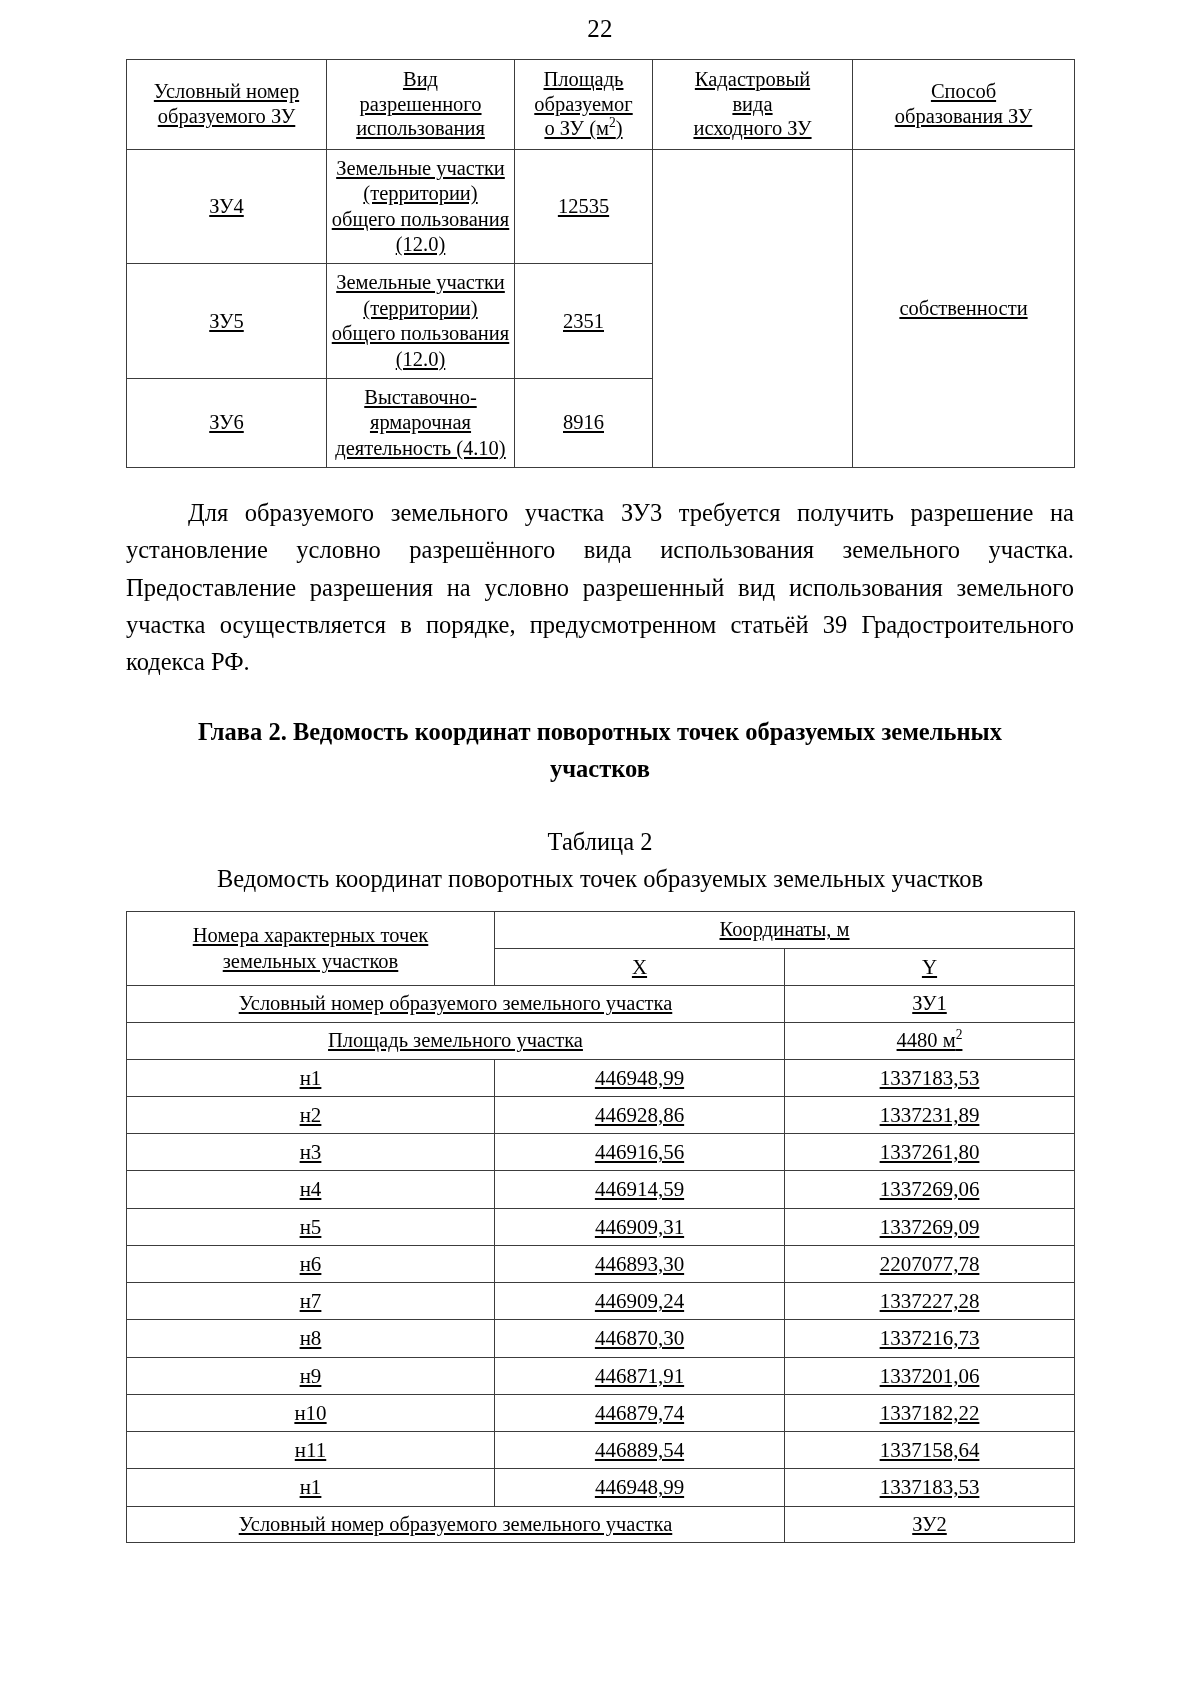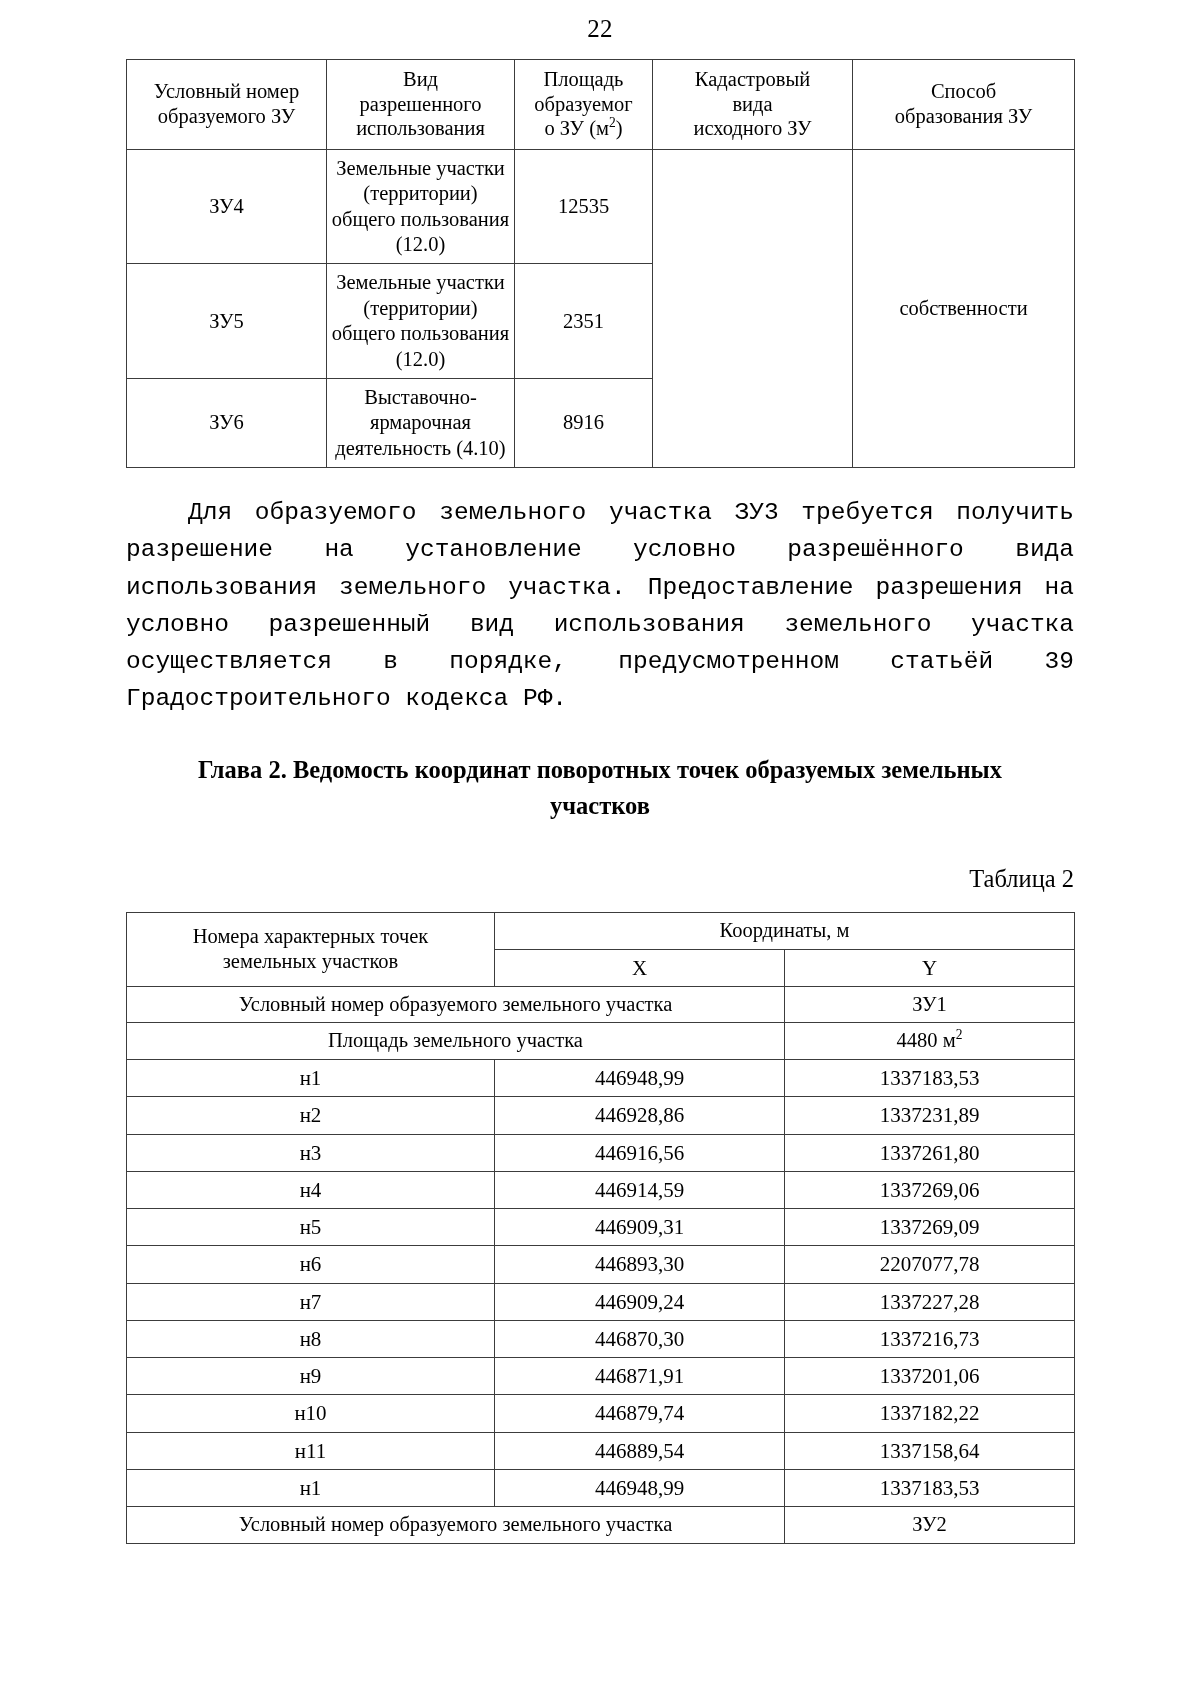--- a/index.html
+++ b/index.html
@@ -29,20 +29,21 @@
     padding-bottom: 18px;
     letter-spacing: 0.2px;
   }
 
   
   table.doc-table {
     border-collapse: collapse;
     table-layout: fixed;
     font-size: 20px;
     line-height: 1.18;
+    text-decoration: underline;
   }
   table.doc-table td,
   table.doc-table th {
     border: 1.3px solid #3c3c3c;
     padding: 3px 4px;
     vertical-align: middle;
     text-align: center;
     font-weight: normal;
   }
 
@@ -78,42 +79,41 @@
 
   
   .body-text {
     width: 948px;
     margin: 26px auto 0 auto;
     font-size: 24.5px;
     line-height: 1.52;
     text-align: justify;
     text-indent: 62px;
     hyphens: none;
-    font-family: Liberation Mono, monospace;
   }
 
   
   .chapter-heading {
     width: 880px;
     margin: 34px auto 0 auto;
     font-size: 24.5px;
     font-weight: bold;
     text-align: center;
     line-height: 1.5;
   }
 
   
   .caption-block {
     width: 948px;
     margin: 36px auto 0 auto;
     font-size: 24.5px;
     line-height: 1.5;
   }
   .caption-right {
-    text-align: right;
+    text-align: center;
   }
   .caption-center {
     text-align: center;
   }
 
   
   .table2-wrap {
     margin: 14px auto 0 auto;
     width: 948px;
   }
@@ -215,20 +215,21 @@
       </tbody>
     </table>
   </div>
 
   <p class="body-text">Для образуемого земельного участка ЗУ3 требуется получить разрешение на установление условно разрешённого вида использования земельного участка. Предоставление разрешения на условно разрешенный вид использования земельного участка осуществляется в порядке, предусмотренном статьёй 39 Градостроительного кодекса РФ.</p>
 
   <h2 class="chapter-heading">Глава 2. Ведомость координат поворотных точек образуемых земельных участков</h2>
 
   <div class="caption-block">
     <div class="caption-right">Таблица 2</div>
+    <div class="caption-center">Ведомость координат поворотных точек образуемых земельных участков</div>
   </div>
 
   <div class="table2-wrap">
     <table class="doc-table table2">
       <colgroup>
         <col class="t2-c1">
           <col class="t2-c2">
           <col class="t2-c3">
       </colgroup>
       <thead>

